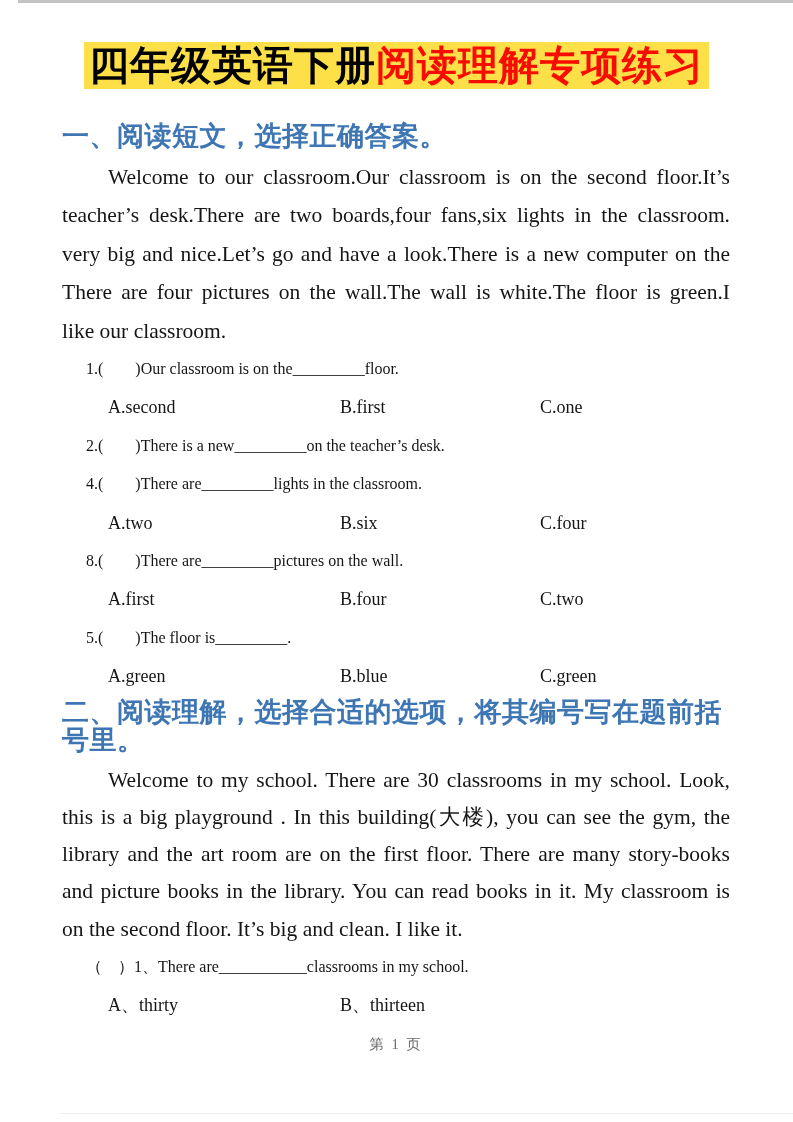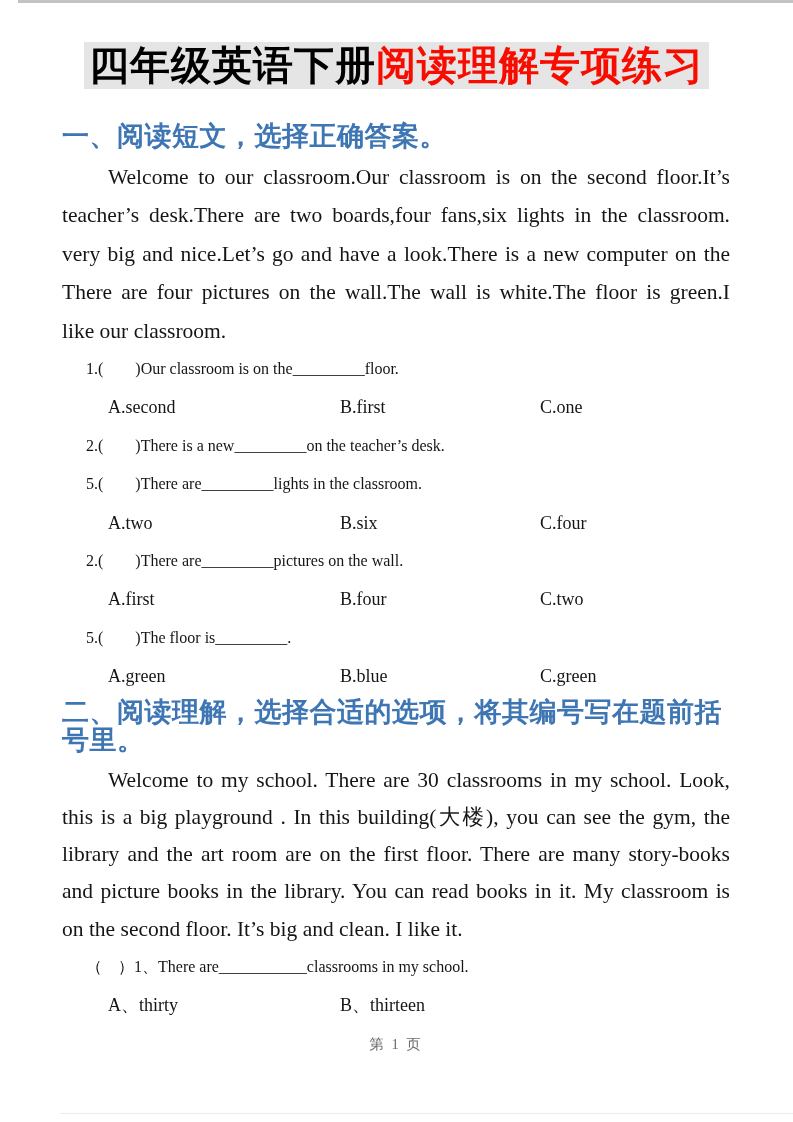--- a/index.html
+++ b/index.html
@@ -5,21 +5,21 @@
   html,body{margin:0;padding:0;}
   .page{
     width:793px;height:1122px;background:#ffffff;position:relative;overflow:hidden;
     font-family:"Liberation Serif","DejaVu Serif",serif;color:#151515;
   }
   .top-border{position:absolute;top:0;left:18px;right:0;height:3px;background:#c3c3c3;}
   .bottom-border{position:absolute;bottom:8px;left:60px;right:0;height:1px;background:#ececec;}
   .content{padding:0 63px 0 62px;}
   .title-row{
     margin:42px auto 0;width:fit-content;max-width:680px;
-    background:#e5e5e5;padding:0 5px;white-space:nowrap;
+    background:#fde047;padding:0 5px;white-space:nowrap;
     font-family:"DejaVu Sans","Liberation Sans",sans-serif;
     font-weight:bold;font-size:40px;line-height:47px;letter-spacing:1px;
   }
   .title-black{color:#000000;}
   .title-red{color:#f80c00;}
   .section-heading{
     color:#3e76b4;font-size:27px;line-height:28px;font-weight:600;letter-spacing:0.5px;
   }
   .h1{margin-top:33px;}
   .h2{margin-top:2px;}
@@ -65,30 +65,30 @@
           <span class="opt-b">B.first</span>
           <span class="opt-c">C.one</span>
         </div>
       </div>
 
       <div>
         <div class="stem">2.(        )There is a new_________on the teacher’s desk.</div>
       </div>
 
       <div>
-        <div class="stem">5.(        )There are_________lights in the classroom.</div>
+        <div class="stem">4.(        )There are_________lights in the classroom.</div>
         <div class="opts">
           <span class="opt-a">A.two</span>
           <span class="opt-b">B.six</span>
           <span class="opt-c">C.four</span>
         </div>
       </div>
 
       <div>
-        <div class="stem">2.(        )There are_________pictures on the wall.</div>
+        <div class="stem">8.(        )There are_________pictures on the wall.</div>
         <div class="opts">
           <span class="opt-a">A.first</span>
           <span class="opt-b">B.four</span>
           <span class="opt-c">C.two</span>
         </div>
       </div>
 
       <div>
         <div class="stem">5.(        )The floor is_________.</div>
         <div class="opts">

